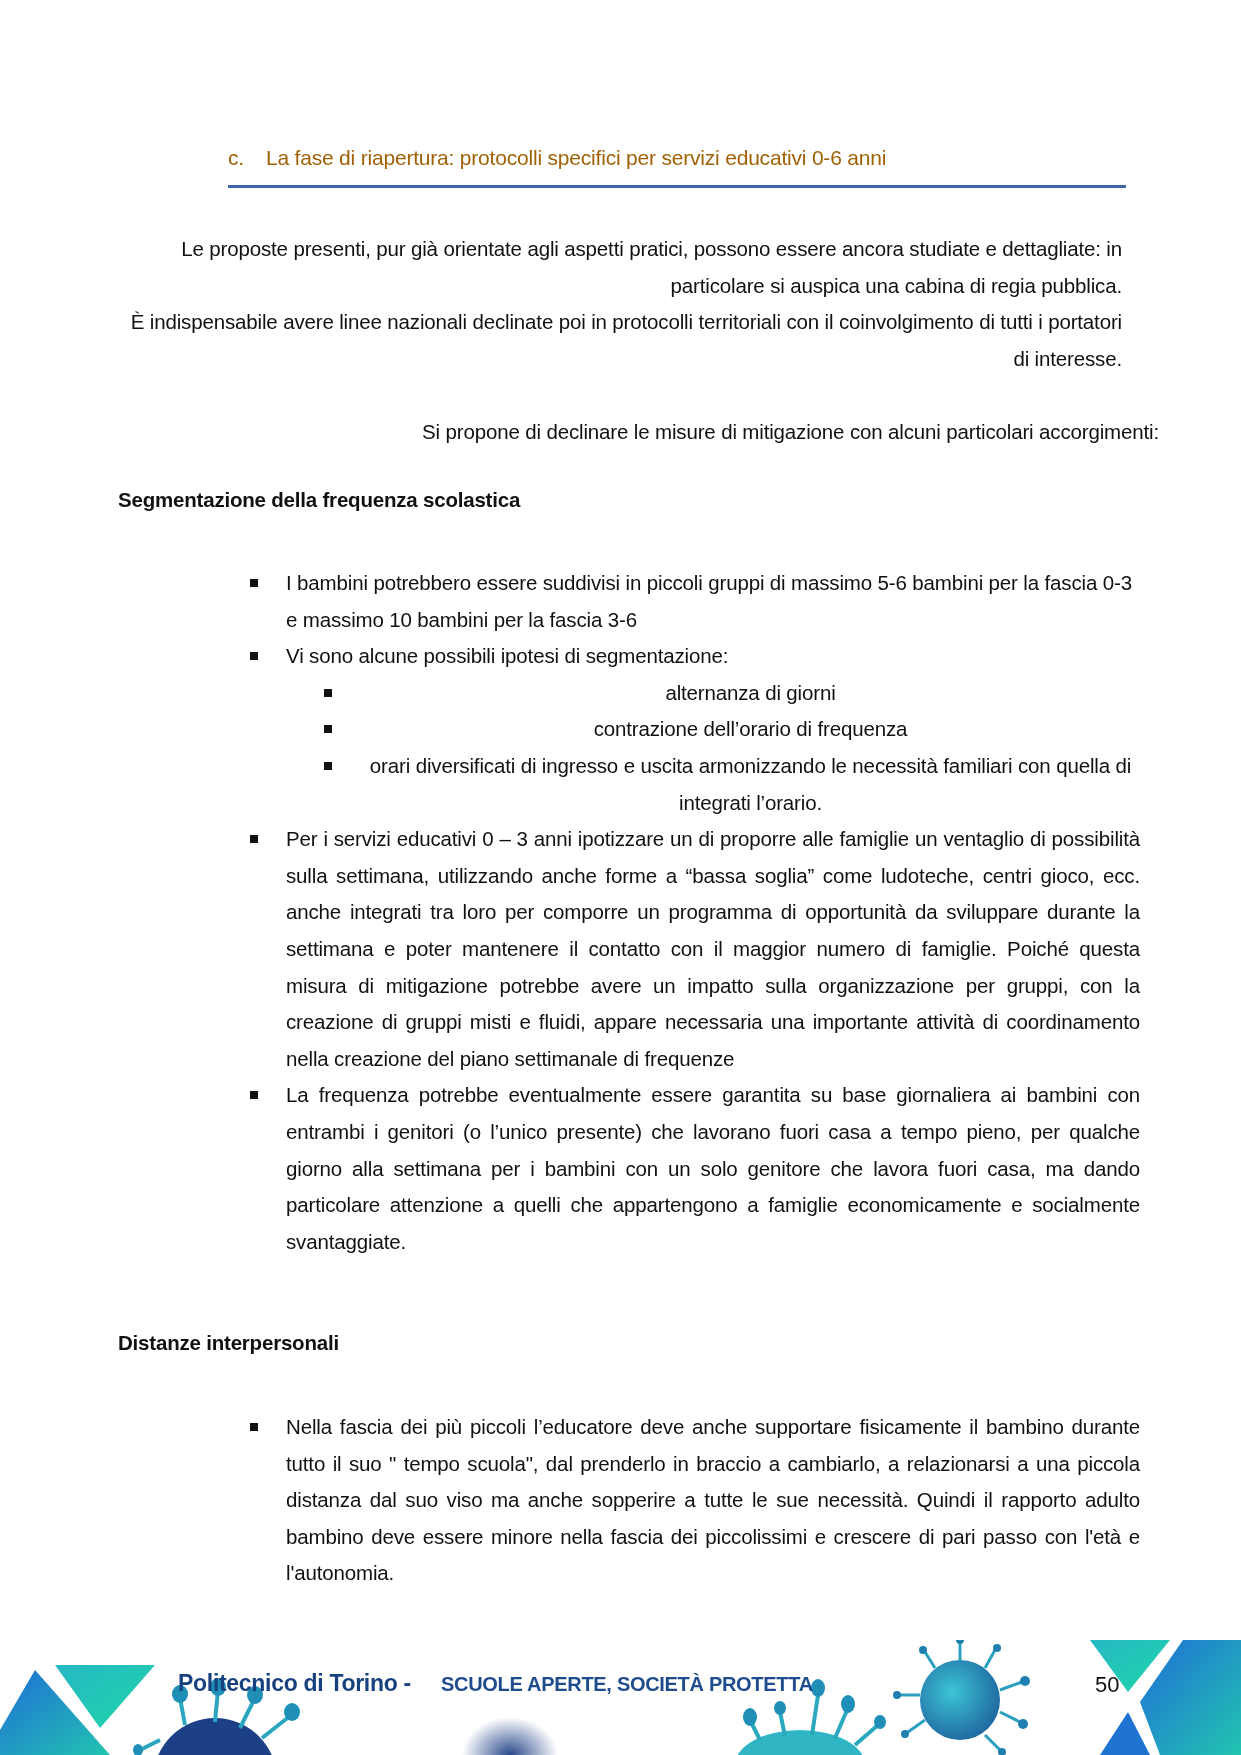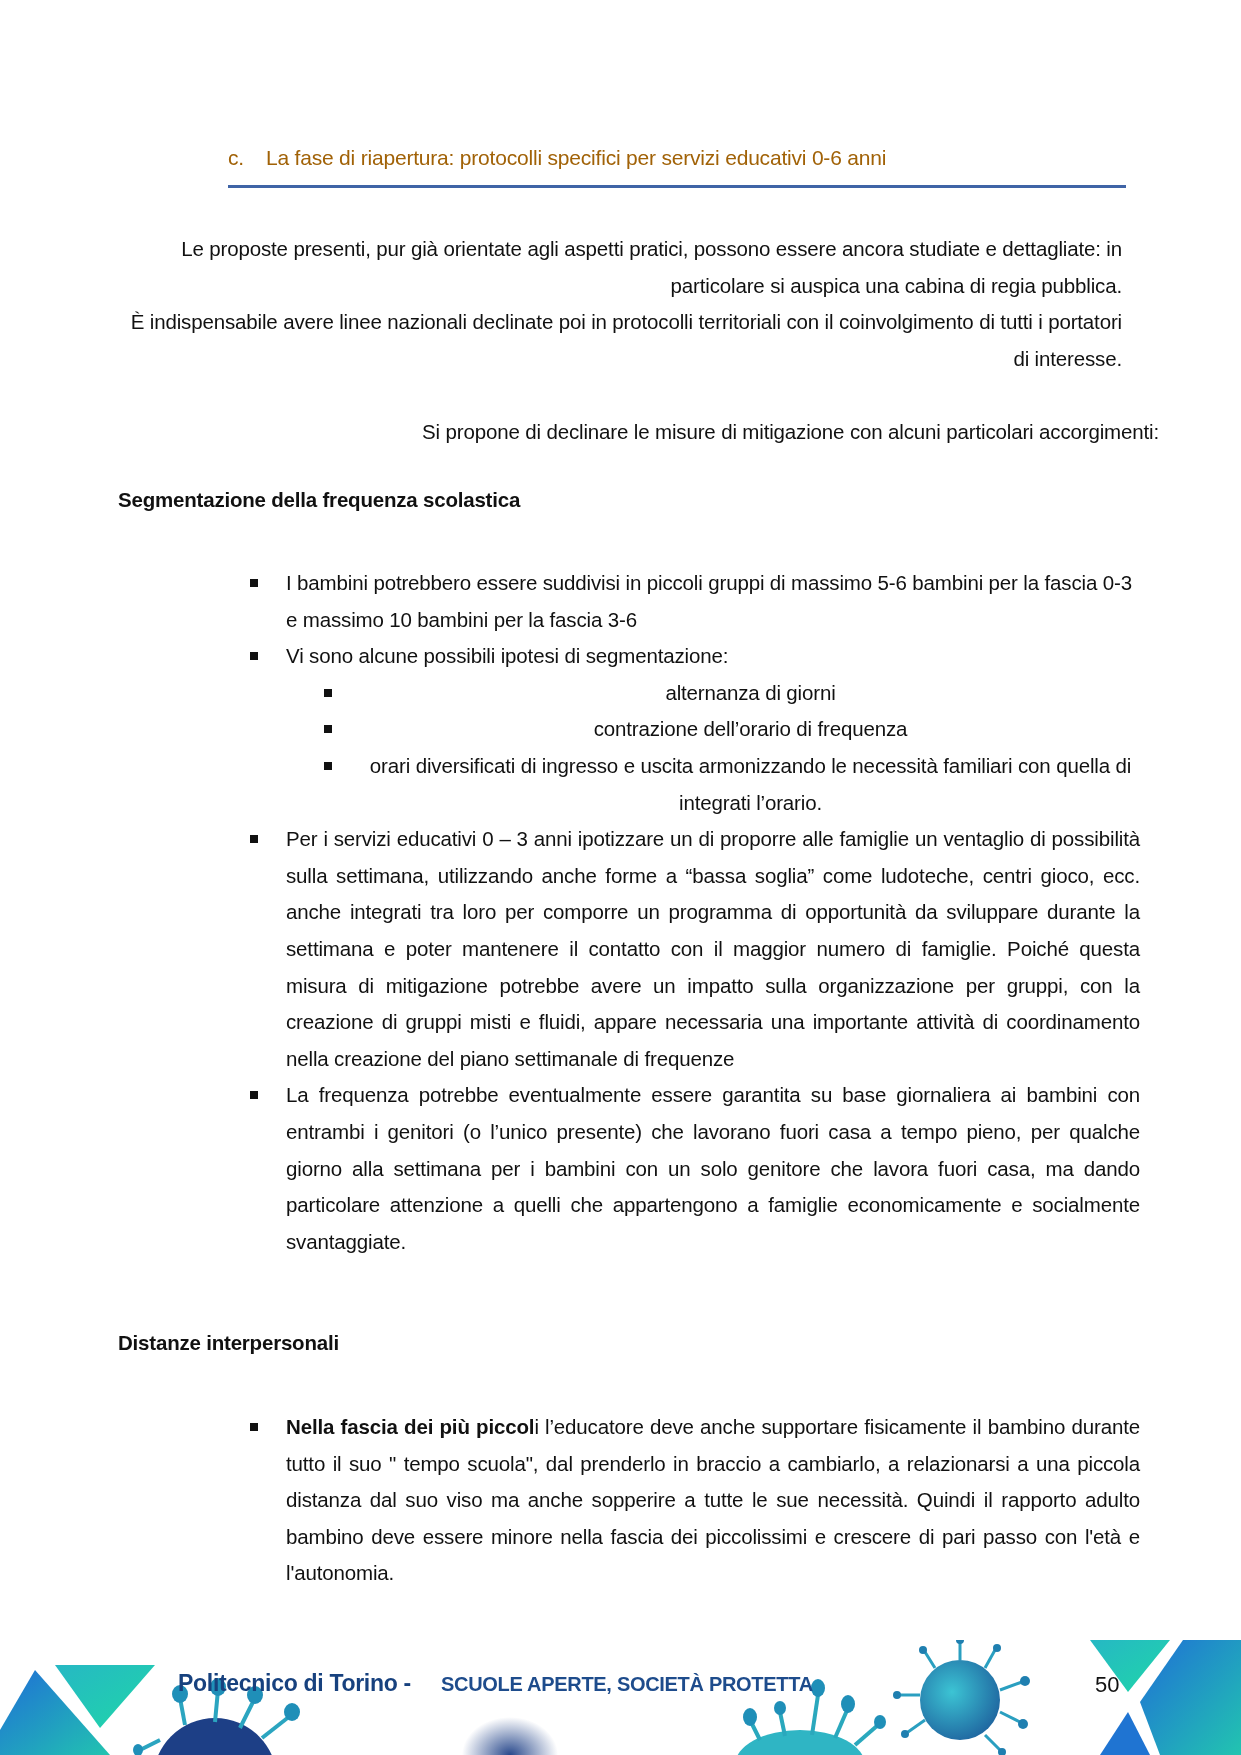--- a/index.html
+++ b/index.html
@@ -22,21 +22,21 @@
 
   .list { position: absolute; left: 242px; width: 894px; margin: 4px; padding: 0; list-style: none; }
   .list1 { top: 561px; }
   .list2 { top: 1405px; }
   .li { position: relative; padding-left: 40px; text-align: justify; }
   .li.ragged { text-align: left; }
   .bullet { position: absolute; left: 4px; top: 14px; width: 8px; height: 8px; background: #111; }
   .sublist { margin: 0; padding: 0; list-style: none; margin-left: 35px; }
   .sublist .li { padding-left: 40px; text-align: center; }
   .sublist .bullet { left: 3px; }
-  b.inline-bold { font-weight: bold; }
+  b.inline-bold { font-weight: normal; }
 
   .footer { position: absolute; left: 0; top: 1640px; width: 1241px; height: 115px; }
   .footer-title { position: absolute; left: 178px; top: 30px; font-size: 23px; font-weight: bold;
     color: #17417e; white-space: nowrap; letter-spacing: -0.3px; }
   .footer-title .sub { font-size: 20px; color: #1e4c8c; margin-left: 24px; }
   .page-number { position: absolute; left: 1095px; top: 32px; font-size: 22px; color: #111; }
   svg.deco { position: absolute; left: 0; top: 0; }
 </style>
 </head>
 <body>

